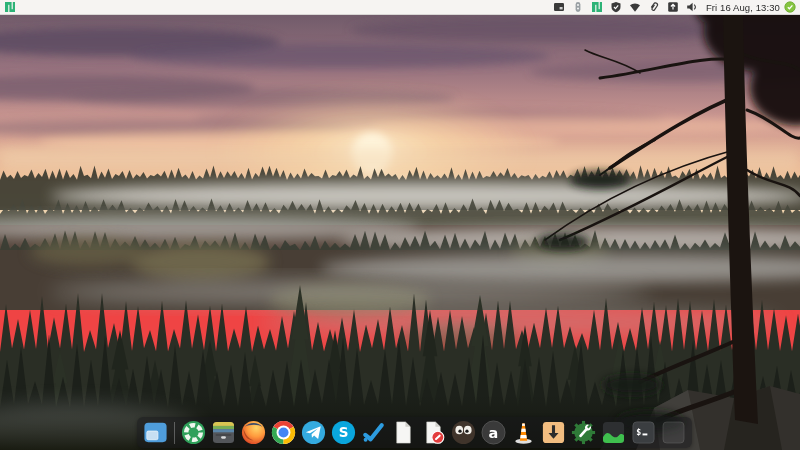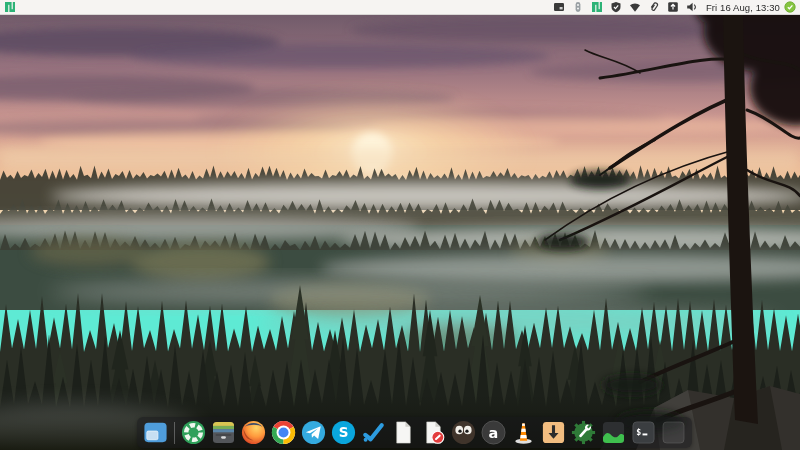--- a/index.html
+++ b/index.html
@@ -1,17 +1,17 @@
 <!DOCTYPE html>
 <html><head>
 <meta charset="utf-8">
 <style>
   html,body{margin:0;padding:0;background:#000;}
   .screen{position:relative;width:800px;height:450px;overflow:hidden;
-          font-family:"Liberation Sans",sans-serif;background:#5eead4;}
+          font-family:"Liberation Sans",sans-serif;background:#ef4444;}
   .wallpaper{position:absolute;left:0;top:0;width:800px;height:450px;display:block;}
   
   .panel{position:absolute;left:0;top:0;width:800px;height:15px;background:#f6f4f2;
          border-bottom:1px solid rgba(0,0,0,.12);display:flex;align-items:center;
          justify-content:space-between;box-sizing:border-box;padding:0 4px;z-index:5;}
   .panel-left,.panel-right{display:flex;align-items:center;height:100%;}
   .tray{display:flex;align-items:center;gap:7px;}
   .tray-icon{width:12px;height:12px;display:flex;align-items:center;justify-content:center;cursor:default;}
   .tray-icon svg{display:block;}
   .clock{font-size:9.5px;color:#2a2a2a;margin:0 4px 0 8px;white-space:nowrap;letter-spacing:.1px;}

